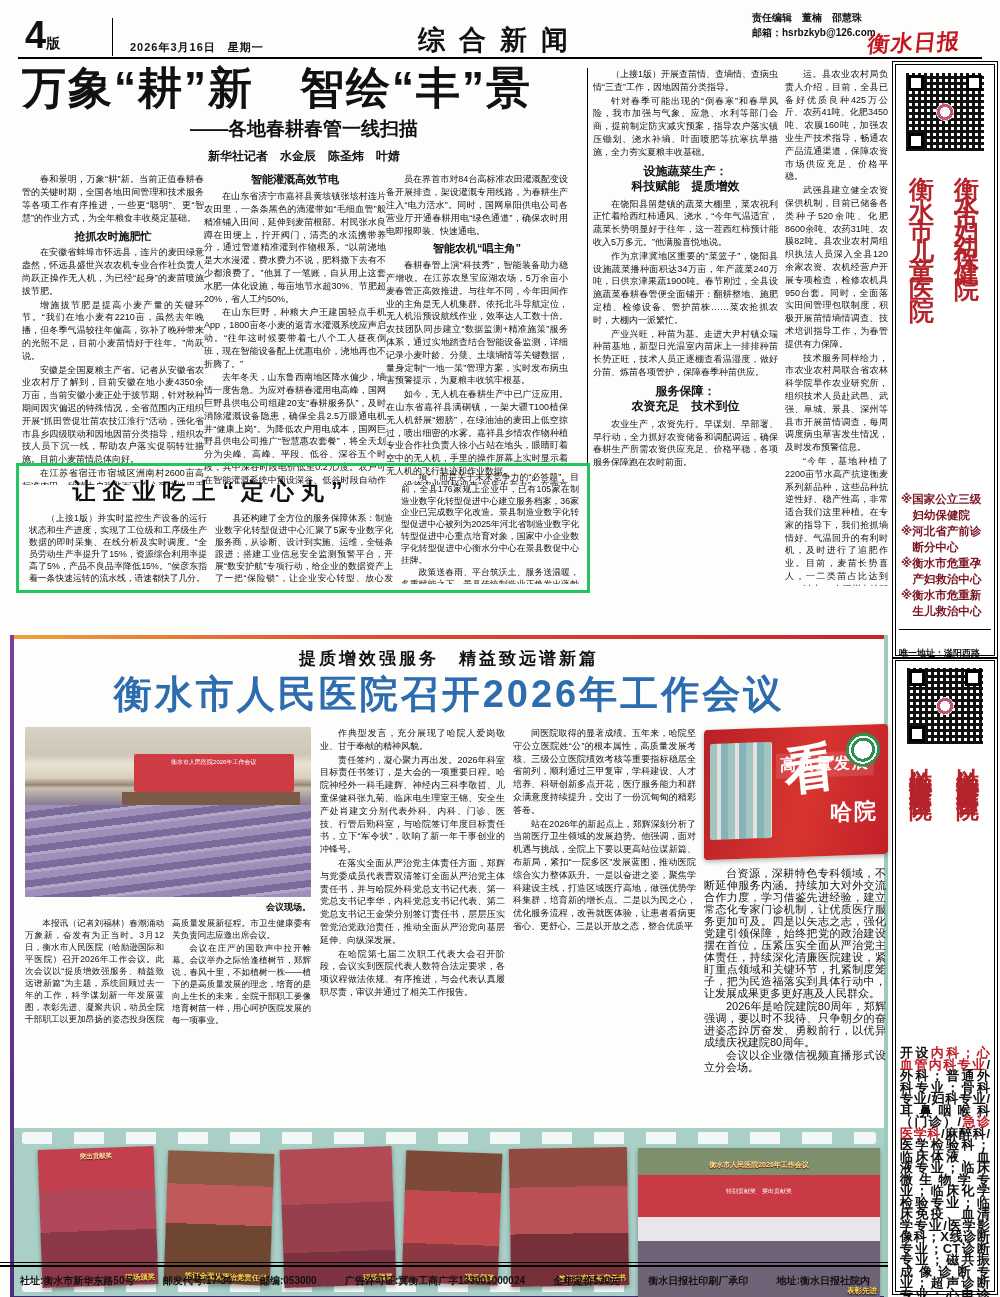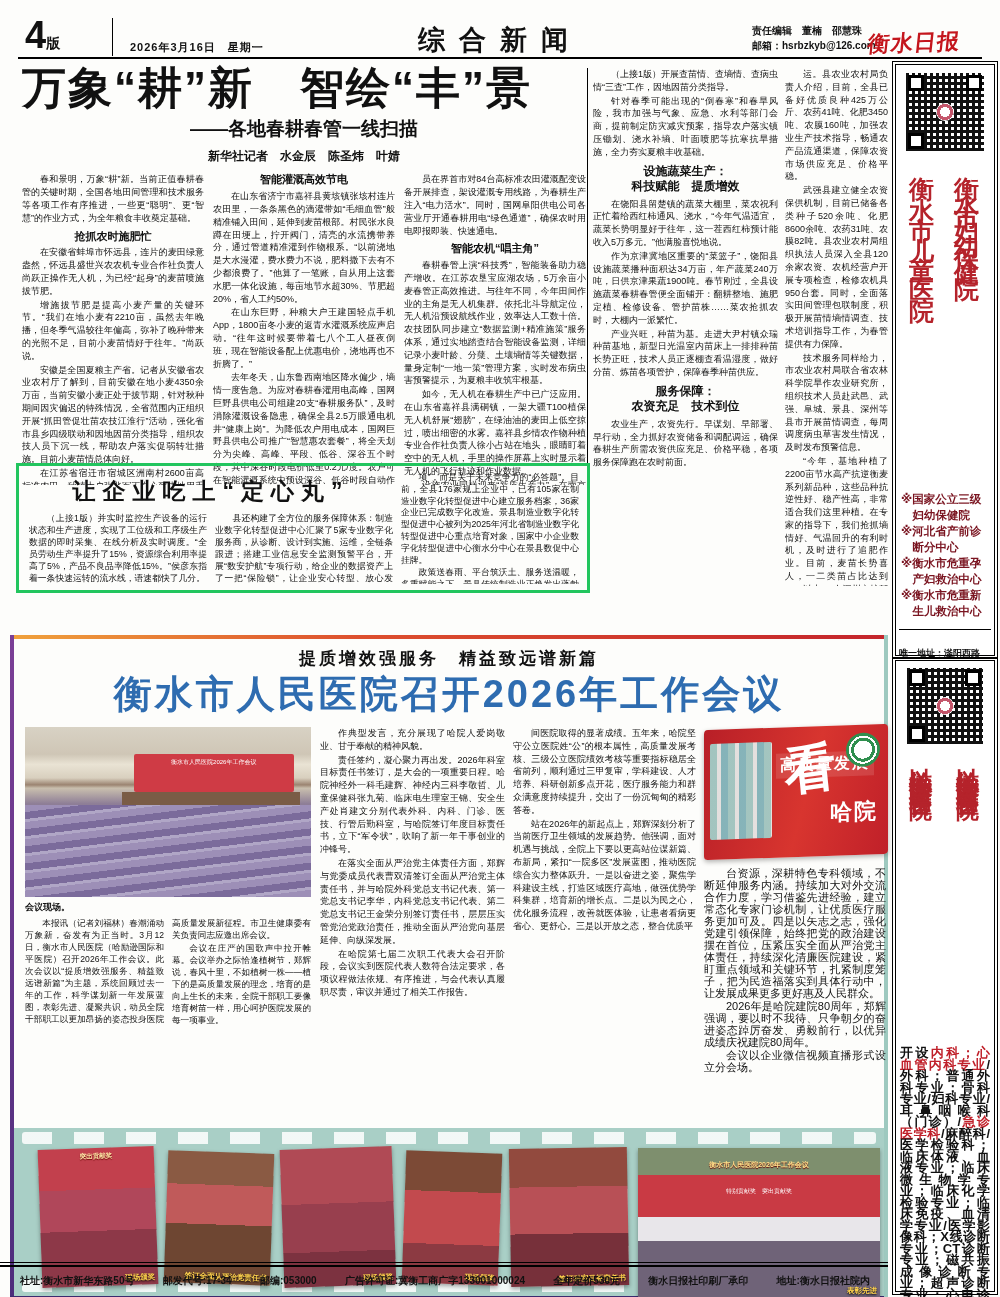--- a/index.html
+++ b/index.html
@@ -17,35 +17,35 @@
   .vline{background:#000;width:1px;}
   
   .col{font-size:9px;line-height:12.8px;text-align:justify;overflow:hidden;}
   .col p{margin:0 0 1px 0;text-indent:2em;}
   .sub{font-weight:bold;font-size:11px;text-align:center;text-indent:0 !important;margin:5px 0 4px 0 !important;}
   .sub2{font-weight:bold;font-size:12px;text-align:center;text-indent:0 !important;margin:0 !important;line-height:15px;}
   
   .a1-headline{font-size:44px;font-weight:900;text-align:left;letter-spacing:2px;line-height:1.1;}
   .a1-subhead{font-size:19px;font-weight:900;text-align:center;margin-top:4px;}
   .a1-byline{font-size:12px;font-weight:bold;text-align:center;margin-top:6px;}
-  .a1-cols{display:flex;gap:9px;overflow:hidden;}
+  .a1-cols{display:flex;gap:0;overflow:hidden;}
   .a1-cols .col{width:182px;}
   
   .a2-cols{display:flex;gap:7px;}
   
   .bluebox{border:3px solid #22c55e;}
   .ent-headline{font-size:23px;font-weight:900;text-align:center;letter-spacing:7px;}
   
   .hosp-frame-top{background:linear-gradient(90deg,#f0a23c,#dd4f2e 40%,#c4252c);}
   .hosp-frame-left{background:linear-gradient(180deg,#7b3f96,#4d2d7c);}
   .hosp-frame-bottom{background:#3c2a6e;}
   .hosp-frame-right{background:#9ec9bf;}
   .hosp-kicker{font-size:17px;font-weight:900;text-align:center;letter-spacing:3px;}
   .hosp-headline{font-size:38px;font-weight:900;color:#2e6cb0;text-align:center;letter-spacing:3px;}
-  .caption{font-size:9px;font-weight:bold;}
+  .caption{font-size:9px;font-weight:bold;text-align:right;}
   
   .photo-main{background:linear-gradient(180deg,#d8d2c4 0%,#cfc6b6 16%,#e9e3d4 22%,#d8cfbe 30%,#9b8471 34%,#c9bfae 36%,#8f7f97 45%,
               #7d6c92 55%,#8d7ba3 70%,#6d5c85 85%,#5c4c74 100%);overflow:hidden;}
   .photo-main .banner{position:absolute;left:38%;top:16%;width:56%;height:22%;
       background:linear-gradient(100deg,#c6293a,#e0556 60%,#d14b4b);background-color:#cf3b45;border-radius:2px;
       color:#fff;font-size:6px;text-align:center;line-height:1.4;padding-top:4px;box-sizing:border-box;}
   .photo-main .dais{position:absolute;left:34%;top:38%;width:62%;height:10%;background:#7a5c46;}
   .photo-main .rows{position:absolute;left:0;top:46%;width:100%;height:54%;
       background:repeating-linear-gradient(173deg,#9d8fb7 0 7px,#7b6b9b 7px 14px,#b0a6c6 14px 17px);}
   .strip{background:#a9cfc6;}
@@ -104,21 +104,21 @@
 <div id="page">
 
   <div class="abs" style="left:25px;top:16px;">
     <span class="pageno"><span>4</span><small>版</small></span>
   </div>
   <div class="abs vline" style="left:112px;top:18px;height:38px;"></div>
   <div class="abs hdr-date" style="left:130px;top:40px;">
     <span>2026年3月16日</span>　<span>星期一</span>
   </div>
   <div class="abs section-title" style="left:0;top:22px;width:1000px;text-align:center;">综合新闻</div>
-  <div class="abs editors" style="left:752px;top:23px;">
+  <div class="abs editors" style="left:752px;top:10px;">
     <div>责任编辑　董楠　邵慧珠</div>
     <div>邮箱：hsrbzkyb@126.com</div>
   </div>
   <div class="abs masthead" style="left:868px;top:28px;">衡水日报</div>
   <div class="abs hdr-rule" style="left:18px;top:57px;width:964px;height:2px;"></div>
 
   <div class="abs" style="left:22px;top:64px;width:564px;">
     <div class="a1-headline">万象“耕”新　智绘“丰”景</div>
     <div class="a1-subhead">——各地春耕春管一线扫描</div>
     <div class="a1-byline">新华社记者　水金辰　陈圣炜　叶婧</div>

